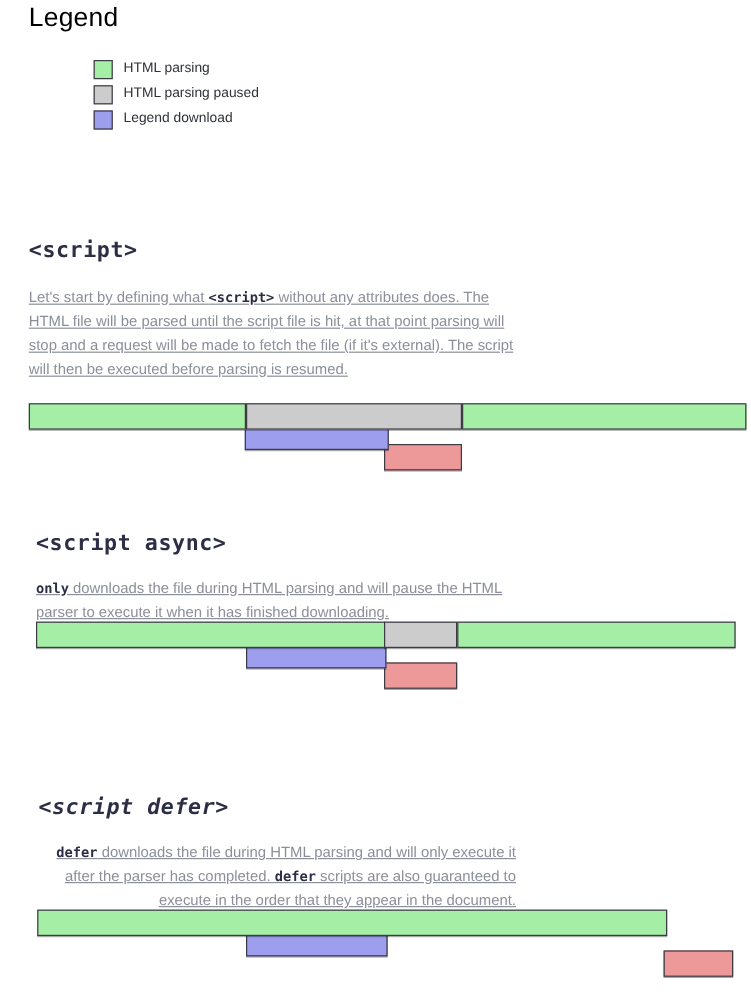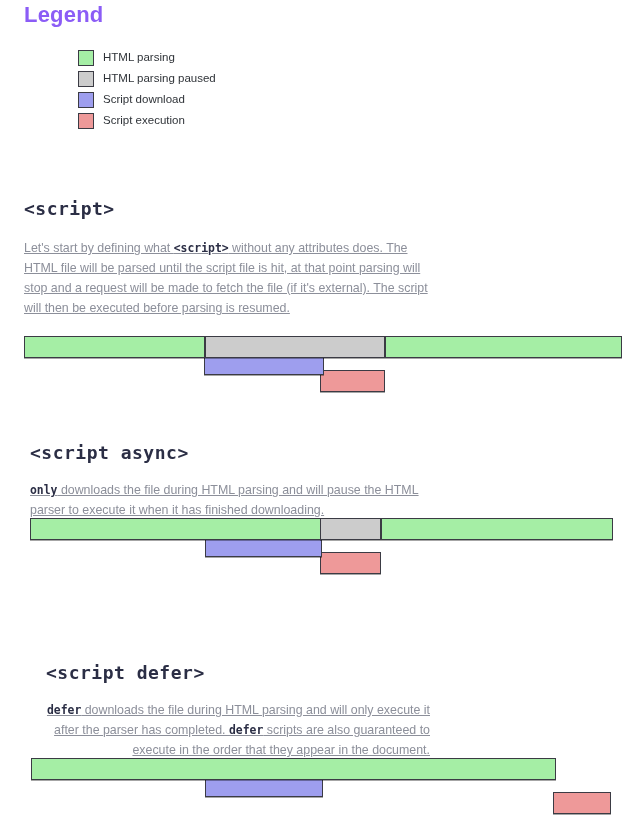--- a/index.html
+++ b/index.html
@@ -15,22 +15,22 @@
     font-family: "Liberation Sans", sans-serif;
     -webkit-font-smoothing: antialiased;
   }
 
   
   .legend-title {
     position: absolute;
     left: 24px;
     top: 2px;
     font-size: 22px;
-    font-weight: 700;
-    color: #8b5cf6;
+    font-weight: 400;
+    color: #000000;
     letter-spacing: 0.2px;
   }
   .legend-list {
     position: absolute;
     left: 30px;
     top: 48px;
     width: 260px;
   }
   .legend-row {
     display: flex;
@@ -97,25 +97,21 @@
     <div class="legend-row">
       <span class="legend-swatch" style="background: rgb(165, 238, 165);"></span>
       <span class="legend-label">HTML parsing</span>
     </div>
     <div class="legend-row">
       <span class="legend-swatch" style="background: rgb(204, 204, 204);"></span>
       <span class="legend-label">HTML parsing paused</span>
     </div>
     <div class="legend-row">
       <span class="legend-swatch" style="background: rgb(158, 158, 238);"></span>
-      <span class="legend-label">Script download</span>
-    </div>
-    <div class="legend-row">
-      <span class="legend-swatch" style="background: rgb(238, 153, 153);"></span>
-      <span class="legend-label">Script execution</span>
+      <span class="legend-label">Legend download</span>
     </div>
   </div>
 
 <div id="sections-root">
     <div class="section" style="top: 190px;">
       <div class="sec-heading" style="left: 24px; top: 8px;">&lt;script&gt;</div>
       <div class="sec-para" style="left: 24px; top: 48px; width: 420px;"><span>Let's start by defining what </span><span class="code">&lt;script&gt;</span><span> without any attributes does. The HTML file will be parsed until the script file is hit, at that point parsing will stop and a request will be made to fetch the file (if it's external). The script will then be executed before parsing is resumed.</span></div>
       <div style="position: absolute; left: 0px; top: 146px; width: 626px; height: 60px;">
         <div class="bar" style="left: 24px; top: 0px; width: 181px; height: 22px; background: rgb(165, 238, 165); z-index: 10;"></div>
         <div class="bar" style="left: 205px; top: 0px; width: 180px; height: 22px; background: rgb(204, 204, 204); z-index: 10;"></div>
@@ -129,21 +125,21 @@
       <div class="sec-para" style="left: 30px; top: 60px; width: 400px;"><span class="code">only</span><span> downloads the file during HTML parsing and will pause the HTML parser to execute it when it has finished downloading.</span></div>
       <div style="position: absolute; left: 0px; top: 98px; width: 626px; height: 60px;">
         <div class="bar" style="left: 30px; top: 0px; width: 291px; height: 22px; background: rgb(165, 238, 165); z-index: 10;"></div>
         <div class="bar" style="left: 320px; top: 0px; width: 61px; height: 22px; background: rgb(204, 204, 204); z-index: 10;"></div>
         <div class="bar" style="left: 381px; top: 0px; width: 232px; height: 22px; background: rgb(165, 238, 165); z-index: 10;"></div>
         <div class="bar" style="left: 205px; top: 17px; width: 117px; height: 22px; background: rgb(158, 158, 238); z-index: 9;"></div>
         <div class="bar" style="left: 320px; top: 34px; width: 61px; height: 22px; background: rgb(238, 153, 153); z-index: 8;"></div>
       </div>
     </div>
     <div class="section" style="top: 640px;">
-      <div class="sec-heading" style="left: 46px; top: 22px;">&lt;script defer&gt;</div>
+      <div class="sec-heading" style="left: 32px; top: 22px; font-style: italic;">&lt;script defer&gt;</div>
       <div class="sec-para" style="left: 30px; top: 60px; width: 400px; text-align: right;"><span class="code">defer</span><span> downloads the file during HTML parsing and will only execute it after the parser has completed. </span><span class="code">defer</span><span> scripts are also guaranteed to execute in the order that they appear in the document.</span></div>
       <div style="position: absolute; left: 0px; top: 118px; width: 626px; height: 60px;">
         <div class="bar" style="left: 31px; top: 0px; width: 525px; height: 22px; background: rgb(165, 238, 165); z-index: 10;"></div>
         <div class="bar" style="left: 205px; top: 17px; width: 118px; height: 22px; background: rgb(158, 158, 238); z-index: 9;"></div>
         <div class="bar" style="left: 553px; top: 34px; width: 58px; height: 22px; background: rgb(238, 153, 153); z-index: 8;"></div>
       </div>
     </div>
   </div>
 
 </body></html>

